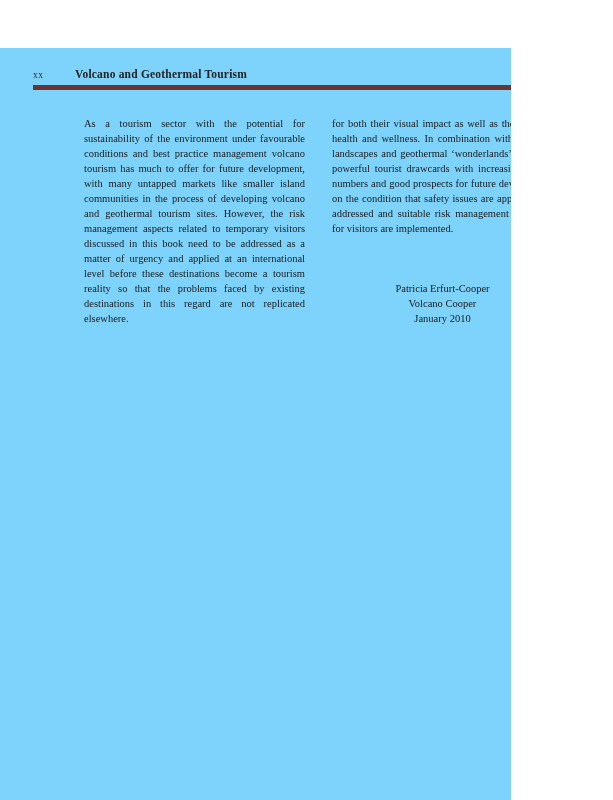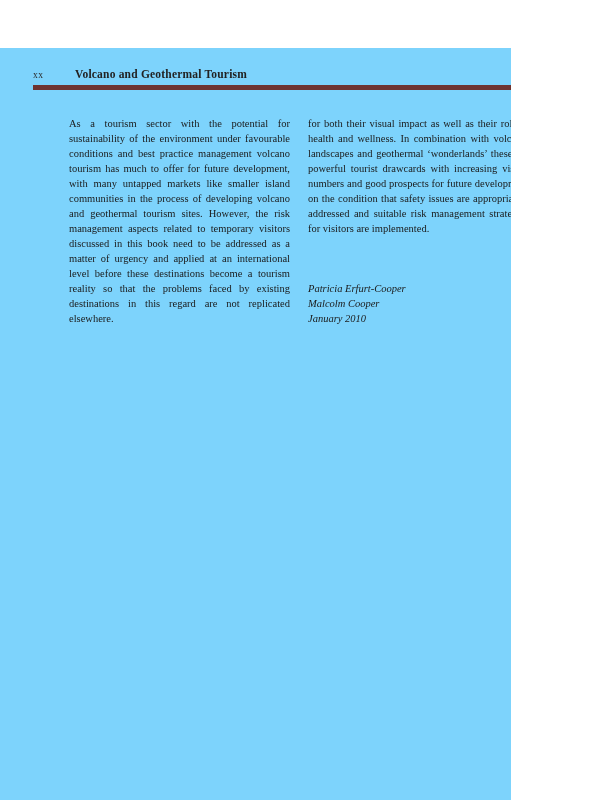--- a/index.html
+++ b/index.html
@@ -42,41 +42,40 @@
     position: absolute;
     top: 37px;
     left: 33px;
     width: 547px;
     height: 5px;
     background: #6e3431; 
   }
   .columns {
     position: absolute;
     top: 68px;
-    left: 69px;
+    left: 84px;
     display: flex;
-    gap: 18px;
+    gap: 27px;
   }
   .col {
     width: 221px;
     font-size: 10.5px;
     line-height: 15px;
     text-align: justify;
     color: #1a1a1a;
   }
   .col p {
     margin: 0;
   }
   .col p.indent {
     text-indent: 18px;
   }
   .signature {
     margin-top: 45px;
-    font-style: italic;
-    text-align: left;
+    text-align: center;
   }
   .signature p {
     margin: 0;
     line-height: 15px;
     text-indent: 0;
   }
 </style>
 </head>
 <body>
 
@@ -93,20 +92,20 @@
 
     <div class="col">
       <p>As a tourism sector with the potential for sustainability of the environment under favourable conditions and best practice management volcano tourism has much to offer for future development, with many untapped markets like smaller island communities in the process of developing volcano and geothermal tourism sites. However, the risk management aspects related to temporary visitors discussed in this book need to be addressed as a matter of urgency and applied at an international level before these destinations become a tourism reality so that the problems faced by existing destinations in this regard are not replicated elsewhere.</p>
     </div>
 
     <div class="col">
       <p>for both their visual impact as well as their role in health and wellness. In combination with volcanic landscapes and geothermal ‘wonderlands’ these are powerful tourist drawcards with increasing visitor numbers and good prospects for future development on the condition that safety issues are appropriately addressed and suitable risk management strategies for visitors are implemented.</p>
 
       <div class="signature">
         <p>Patricia Erfurt-Cooper</p>
-        <p>Malcolm Cooper</p>
+        <p>Volcano Cooper</p>
         <p>January 2010</p>
       </div>
     </div>
 
   </main>
 
 </div>
 
 </body></html>

